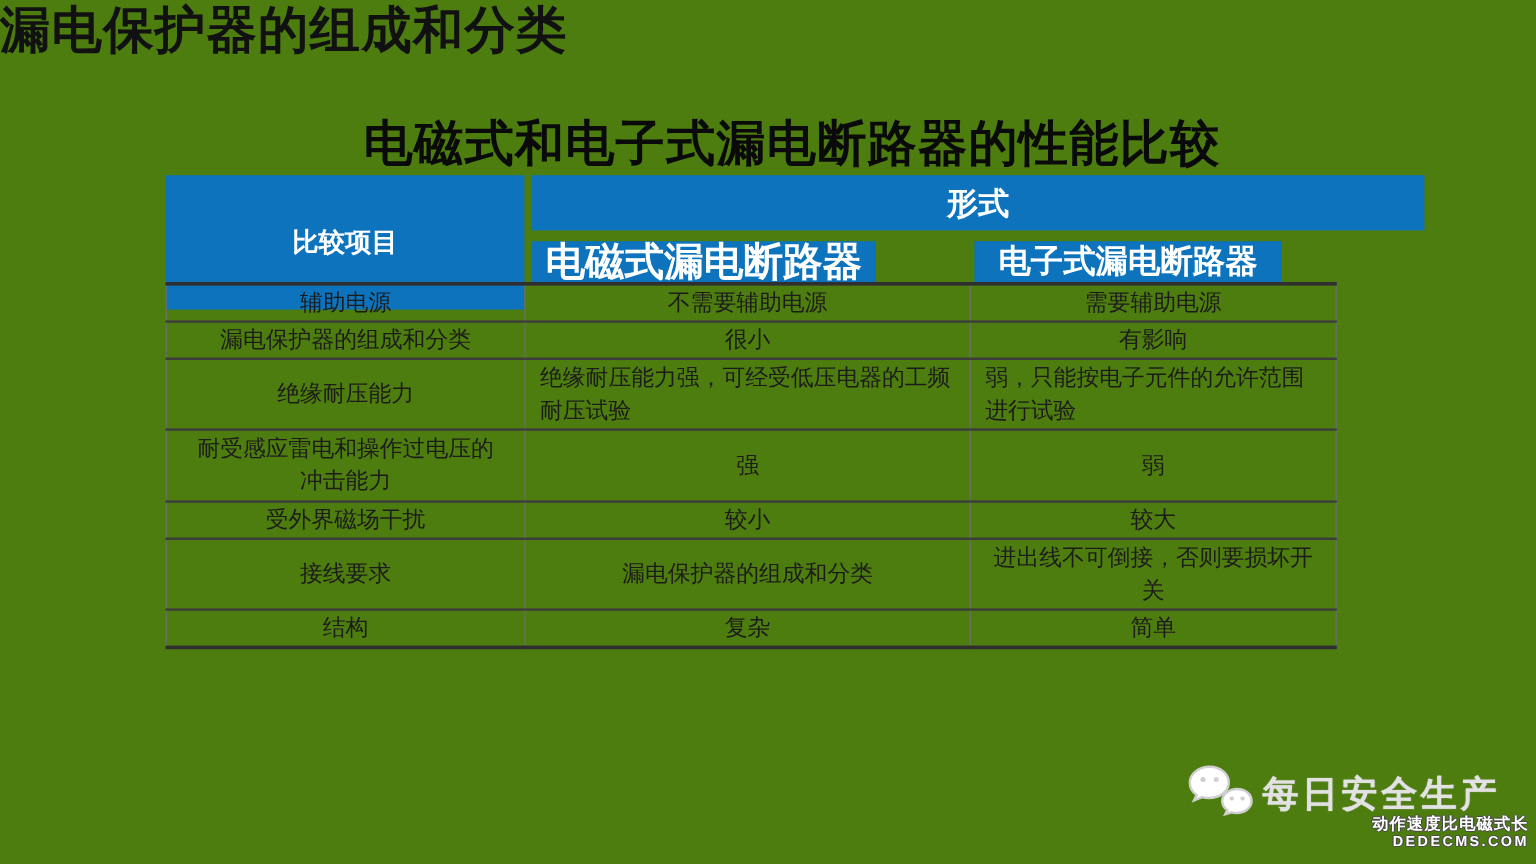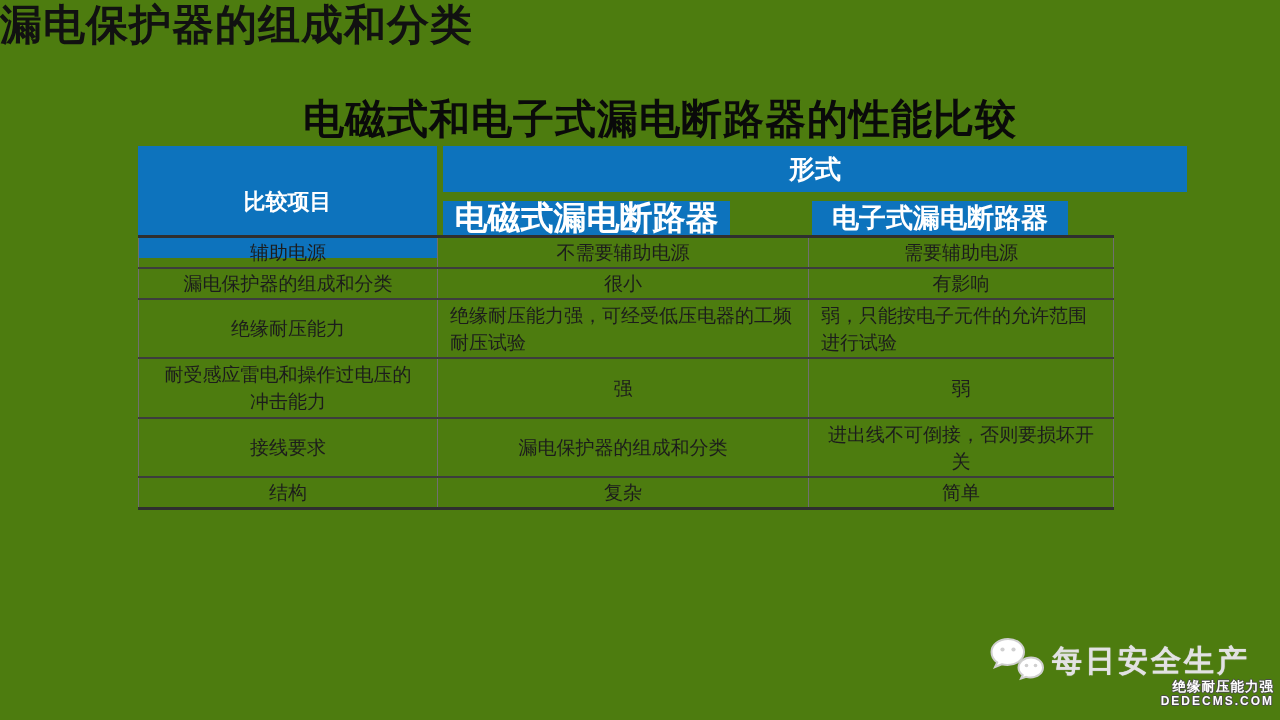--- a/index.html
+++ b/index.html
@@ -121,20 +121,25 @@
       <tr class="r4">
         <td>绝缘耐压能力</td>
         <td class="al">绝缘耐压能力强，可经受低压电器的工频耐压试验</td>
         <td class="al">弱，只能按电子元件的允许范围进行试验</td>
       </tr>
       <tr class="r5">
         <td>耐受感应雷电和操作过电压的冲击能力</td>
         <td>强</td>
         <td>弱</td>
       </tr>
+      <tr class="r6">
+        <td>受外界磁场干扰</td>
+        <td>较小</td>
+        <td>较大</td>
+      </tr>
       <tr class="r8">
         <td>接线要求</td>
         <td>漏电保护器的组成和分类</td>
         <td>进出线不可倒接，否则要损坏开关</td>
       </tr>
       <tr class="r9">
         <td>结构</td>
         <td>复杂</td>
         <td>简单</td>
       </tr>
@@ -153,17 +158,17 @@
           <circle cx="25.5" cy="13.5" r="2.1"></circle>
           <circle cx="38.5" cy="29.5" r="1.8"></circle>
           <circle cx="47.5" cy="29.5" r="1.8"></circle>
         </g>
       </svg>
     </span>
     <span class="wm-wechat-text">每日安全生产</span>
   </div>
 
   <div class="wm-cms">
-    <div class="l1">绝缘耐压能力强</div>
+    <div class="l1">动作速度比电磁式长</div>
     <div class="l2">DEDECMS.COM</div>
   </div>
 
 </div>
 
 </body></html>

